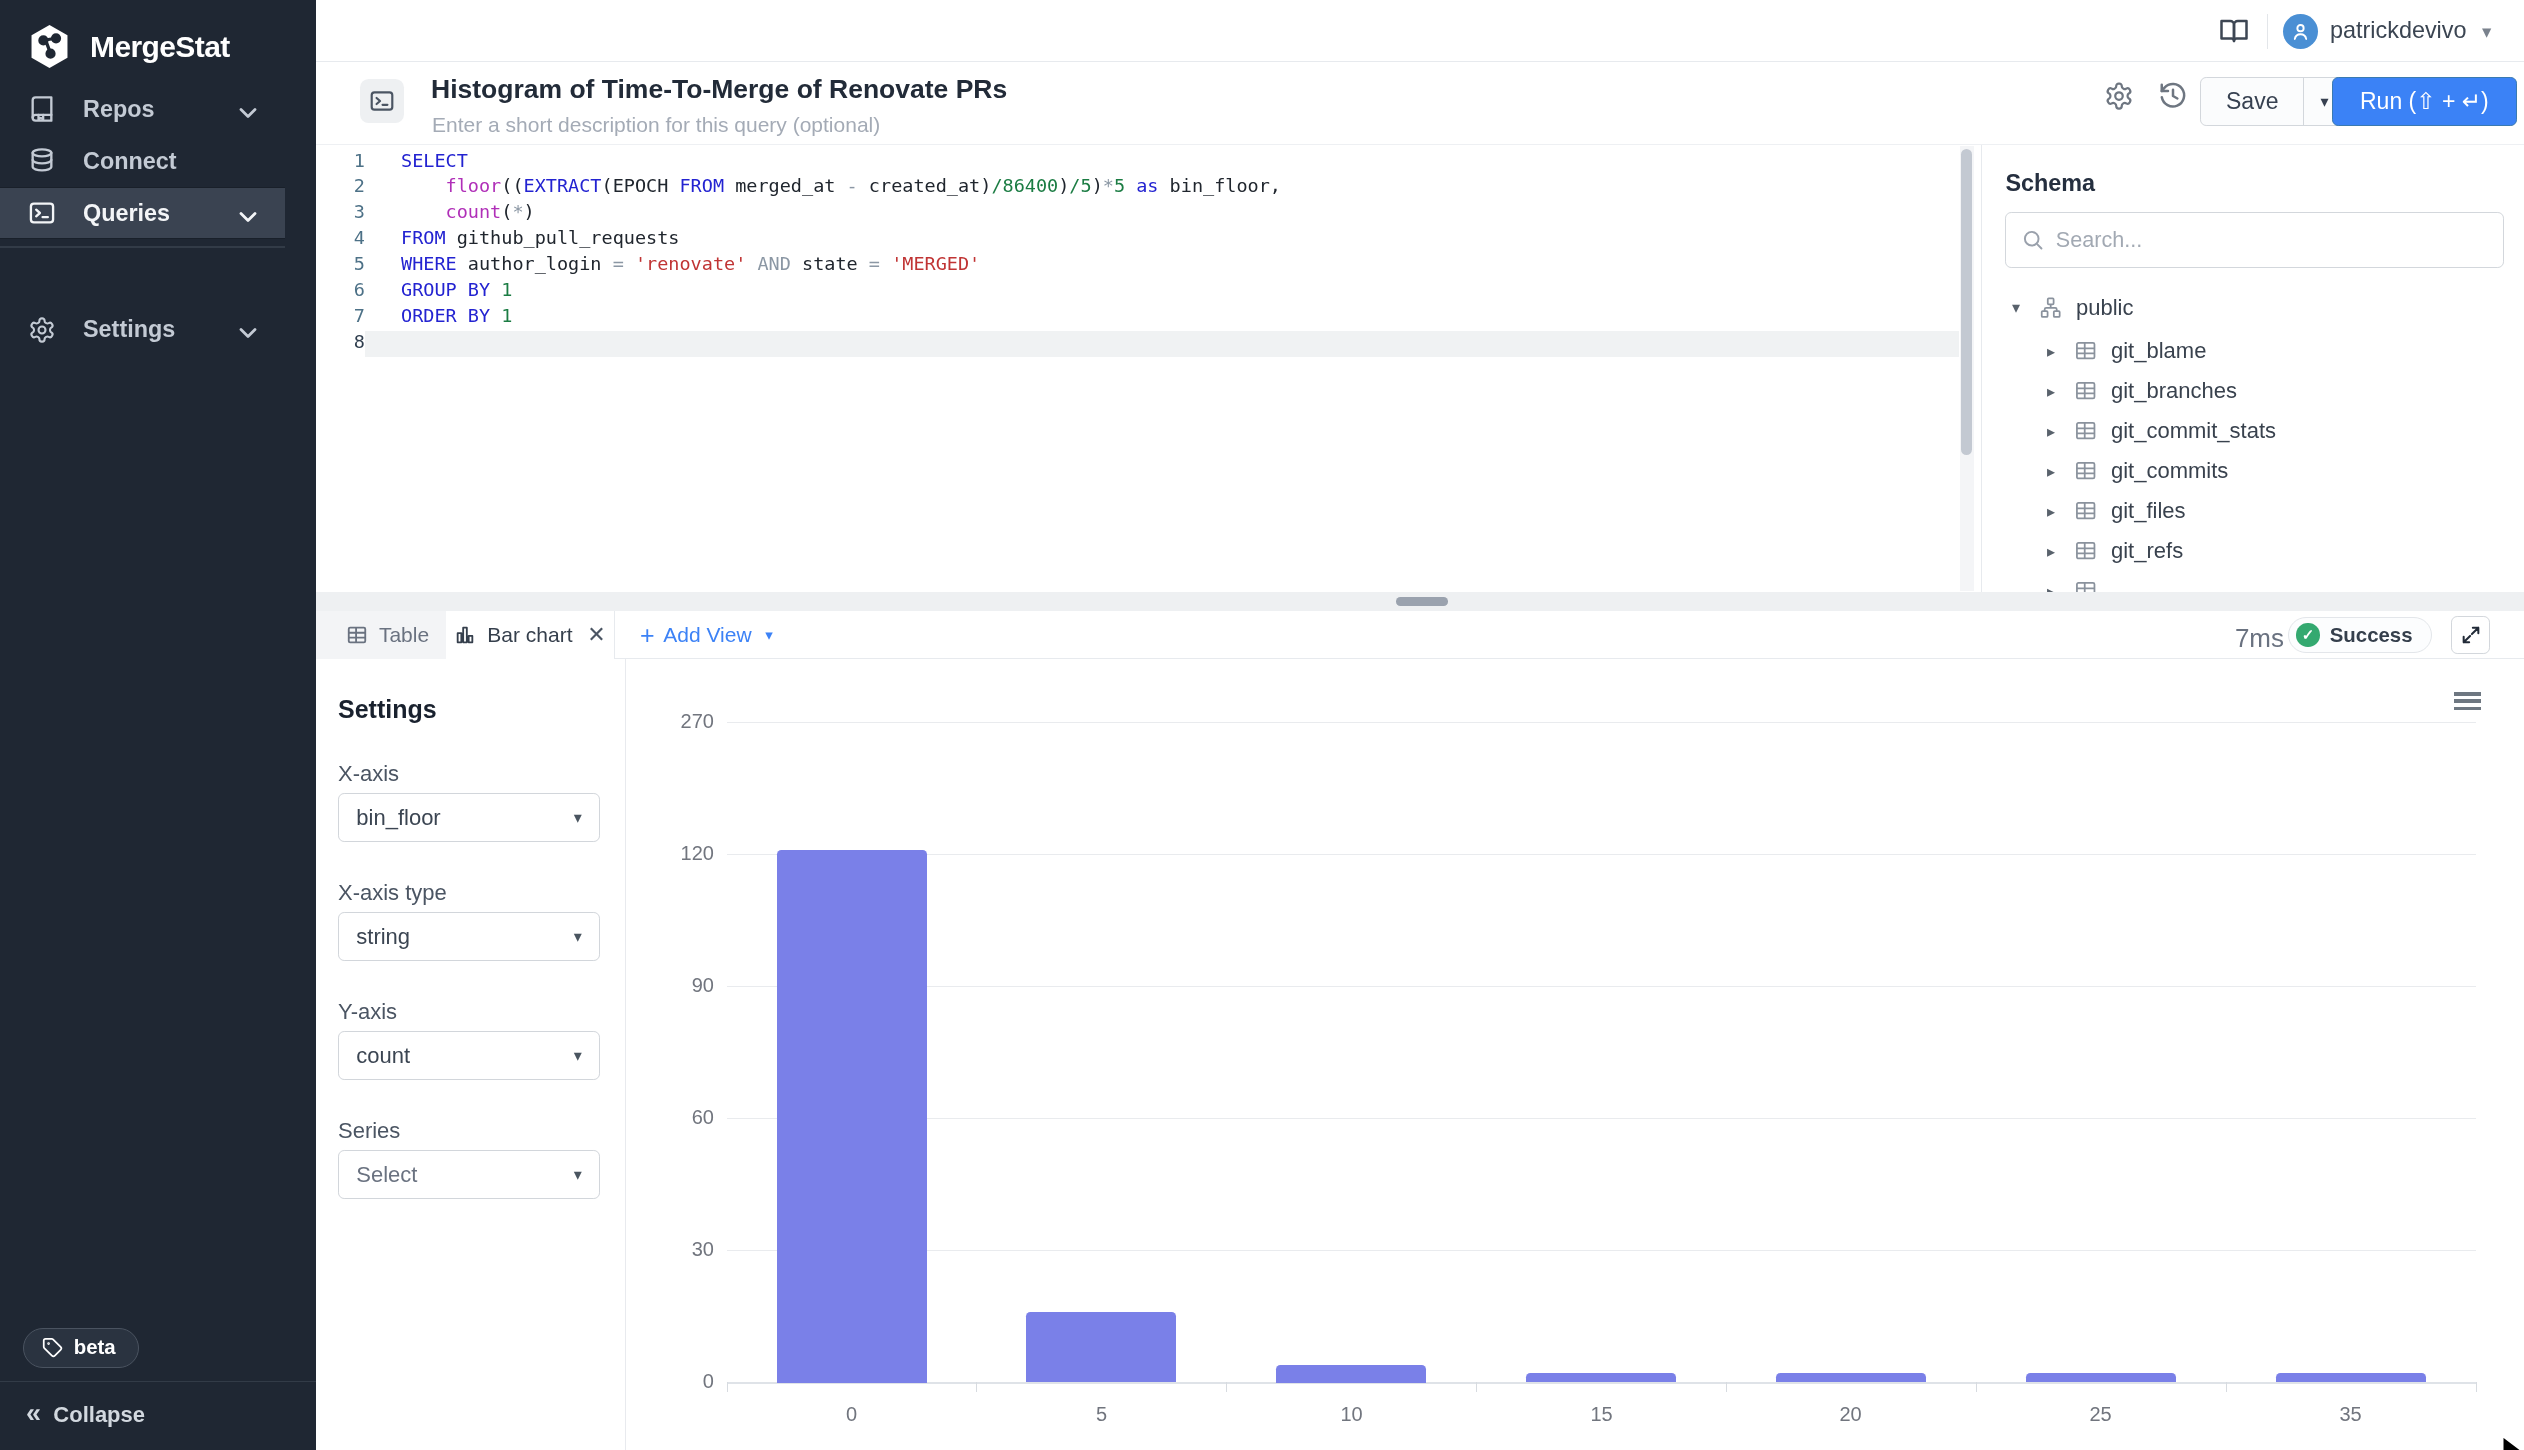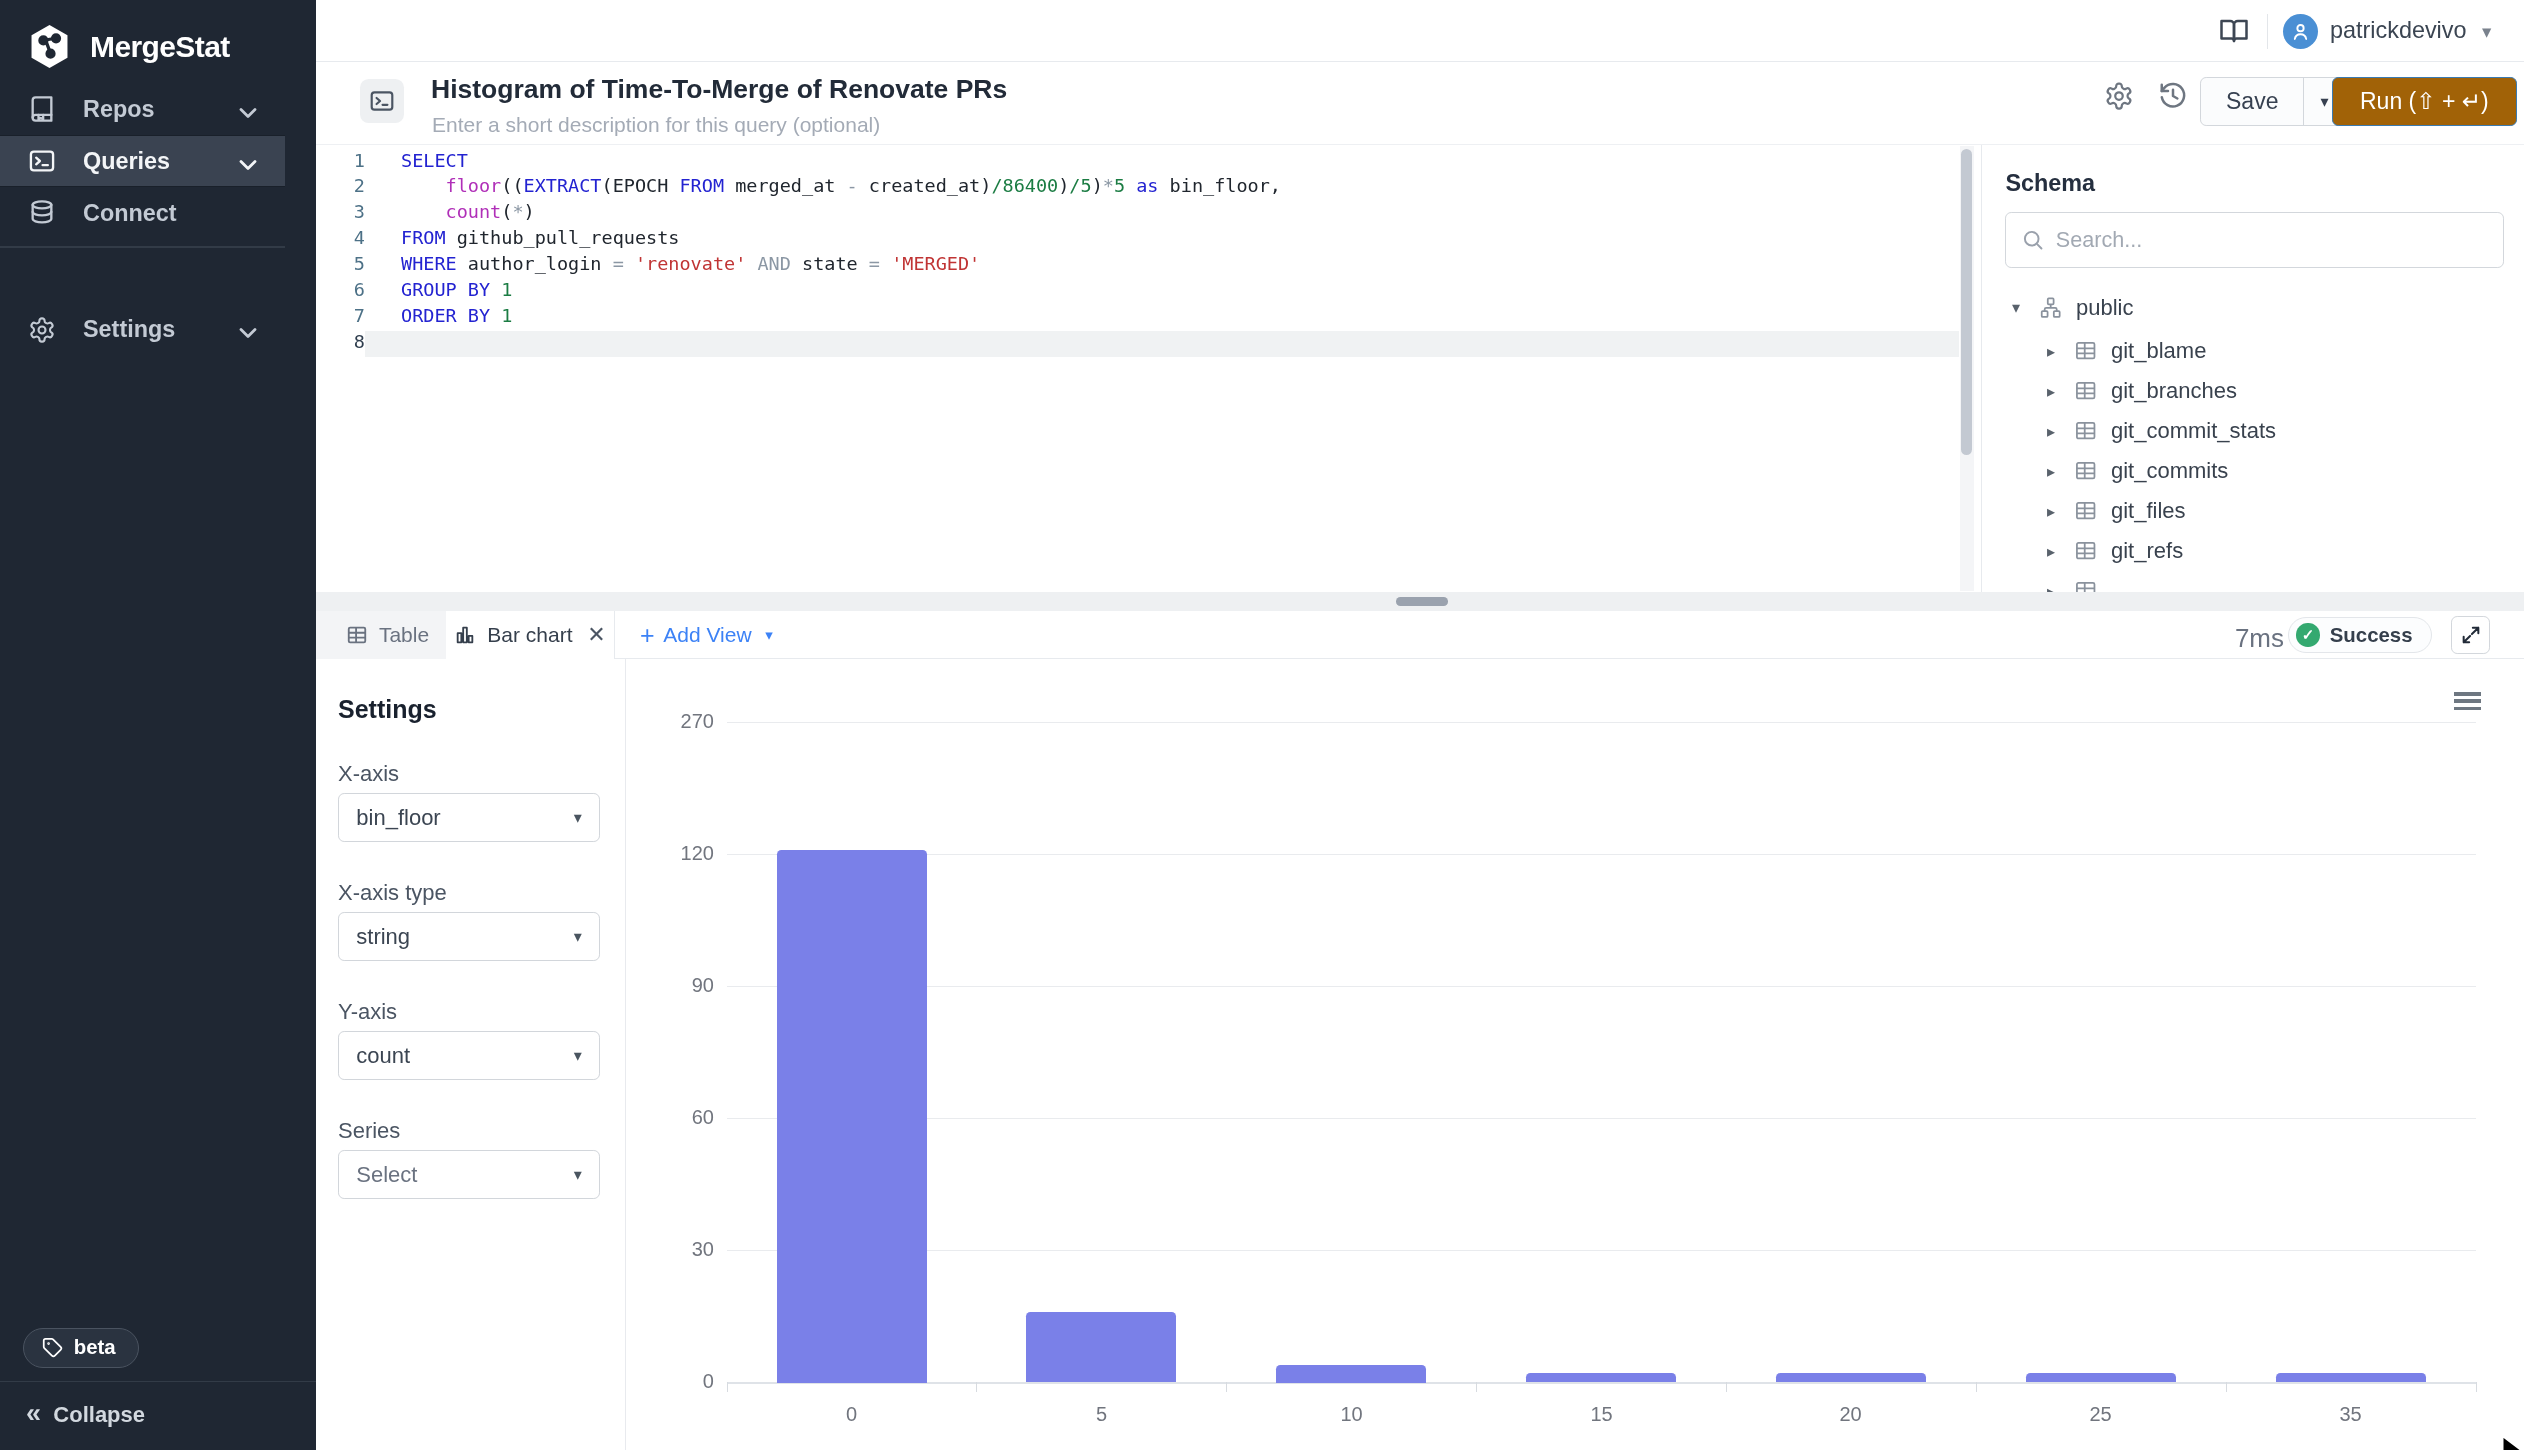--- a/index.html
+++ b/index.html
@@ -50,21 +50,21 @@
   #query-title { left:115px; top:12.3px; font-size:26.5px; font-weight:700; color:#222b38; cursor:text; }
   #query-desc { left:116px; top:51px; font-size:21px; color:#a4abb6; cursor:text; }
   #hdr-gear { left:1788px; top:18.5px; width:30px; height:30px; color:#6e7681; cursor:pointer; }
   #hdr-history { left:1842px; top:18.5px; width:30px; height:30px; color:#6e7681; cursor:pointer; }
   #save-btn { left:1884px; top:15px; height:49px; display:flex; align-items:stretch;
               border:1.2px solid #d3d7dc; border-radius:6.2px; background:#fbfcfd; overflow:hidden; cursor:pointer; }
   #save-main { padding:0 25px; display:flex; align-items:center; font-size:23px; color:#374151; }
   #save-caret { width:41px; display:flex; align-items:center; justify-content:center;
                 border-left:1.2px solid #d3d7dc; color:#374151; font-size:16px; }
   #run-btn { left:2016px; top:15px; height:49px; padding:0 27px; display:flex; align-items:center;
-             background:#a16207; border:1.2px solid #3a7ab1; border-radius:6.2px; color:#fff;
+             background:#3b82f6; border:1.2px solid #3a7ab1; border-radius:6.2px; color:#fff;
              font-size:23px; cursor:pointer; }
 
   
   #editor { left:316px; top:145px; width:1665px; height:447px; background:#fff;
             font-family:"DejaVu Sans Mono", monospace; }
   #active-line { left:49px; top:186px; width:1594px; height:26px; background:#f0f2f3; }
   .gutter-no { position:absolute; width:44px; text-align:right; font-size:18.5px; color:#4d7187; line-height:26px; }
   .gutter-no.active { color:#2f3e4e; }
   .cm-line { position:absolute; left:85px; font-size:18.5px; line-height:26px; white-space:pre; color:#20262e; }
   .tok-k { color:#2323d1; } .tok-f { color:#b02fb8; } .tok-n { color:#1b7c43; }
@@ -165,41 +165,41 @@
               <path d="M4 19.5A2.5 2.5 0 0 1 6.5 17H20"></path>
               <path d="M6.5 2H20v20H6.5A2.5 2.5 0 0 1 4 19.5v-15A2.5 2.5 0 0 1 6.5 2z"></path>
               <path d="M9 17v4l2-1.4L13 21v-4"></path>
             </svg>
           </span>
           <span class="nav-label">Repos</span>
           <span class="nav-chev"><svg viewBox="0 0 24 24" fill="none" stroke="currentColor" stroke-width="2.4" stroke-linecap="round" stroke-linejoin="round">
               <path d="M6 9l6 6 6-6"></path>
             </svg></span>
         </div>
-        <div class="nav-item active">
-          <span style="display:flex">
-            <svg viewBox="0 0 24 24" fill="none" stroke="currentColor" stroke-width="2" stroke-linecap="round" stroke-linejoin="round">
-              <rect x="2.5" y="4" width="19" height="16" rx="2.5"></rect>
-              <path d="M7 9.2l3.2 2.8L7 14.8M12.5 15.5h4.5"></path>
-            </svg>
-          </span>
-          <span class="nav-label">Queries</span>
-          <span class="nav-chev"><svg viewBox="0 0 24 24" fill="none" stroke="currentColor" stroke-width="2.4" stroke-linecap="round" stroke-linejoin="round">
-              <path d="M6 9l6 6 6-6"></path>
-            </svg></span>
-        </div>
         <div class="nav-item">
           <span style="display:flex">
             <svg viewBox="0 0 24 24" fill="none" stroke="currentColor" stroke-width="2" stroke-linecap="round">
               <ellipse cx="12" cy="5" rx="8" ry="3"></ellipse>
               <path d="M4 5v6c0 1.66 3.58 3 8 3s8-1.34 8-3V5"></path>
               <path d="M4 11v6c0 1.66 3.58 3 8 3s8-1.34 8-3v-6"></path>
             </svg>
           </span>
           <span class="nav-label">Connect</span>
+        </div>
+        <div class="nav-item active">
+          <span style="display:flex">
+            <svg viewBox="0 0 24 24" fill="none" stroke="currentColor" stroke-width="2" stroke-linecap="round" stroke-linejoin="round">
+              <rect x="2.5" y="4" width="19" height="16" rx="2.5"></rect>
+              <path d="M7 9.2l3.2 2.8L7 14.8M12.5 15.5h4.5"></path>
+            </svg>
+          </span>
+          <span class="nav-label">Queries</span>
+          <span class="nav-chev"><svg viewBox="0 0 24 24" fill="none" stroke="currentColor" stroke-width="2.4" stroke-linecap="round" stroke-linejoin="round">
+              <path d="M6 9l6 6 6-6"></path>
+            </svg></span>
         </div>
         <div class="nav-divider"></div>
         <div class="nav-gap"></div>
         <div class="nav-item">
           <span style="display:flex">
             <svg viewBox="0 0 24 24" fill="none" stroke="currentColor" stroke-width="1.8" stroke-linecap="round" stroke-linejoin="round">
               <path d="M12.22 2h-.44a2 2 0 0 0-2 2v.18a2 2 0 0 1-1 1.73l-.43.25a2 2 0 0 1-2 0l-.15-.08a2 2 0 0 0-2.73.73l-.22.38a2 2 0 0 0 .73 2.73l.15.1a2 2 0 0 1 1 1.72v.51a2 2 0 0 1-1 1.74l-.15.09a2 2 0 0 0-.73 2.73l.22.38a2 2 0 0 0 2.73.73l.15-.08a2 2 0 0 1 2 0l.43.25a2 2 0 0 1 1 1.73V20a2 2 0 0 0 2 2h.44a2 2 0 0 0 2-2v-.18a2 2 0 0 1 1-1.73l.43-.25a2 2 0 0 1 2 0l.15.08a2 2 0 0 0 2.73-.73l.22-.39a2 2 0 0 0-.73-2.73l-.15-.08a2 2 0 0 1-1-1.74v-.5a2 2 0 0 1 1-1.74l.15-.09a2 2 0 0 0 .73-2.73l-.22-.38a2 2 0 0 0-2.73-.73l-.15.08a2 2 0 0 1-2 0l-.43-.25a2 2 0 0 1-1-1.73V4a2 2 0 0 0-2-2z"></path>
               <circle cx="12" cy="12" r="3"></circle>
             </svg>
           </span>

